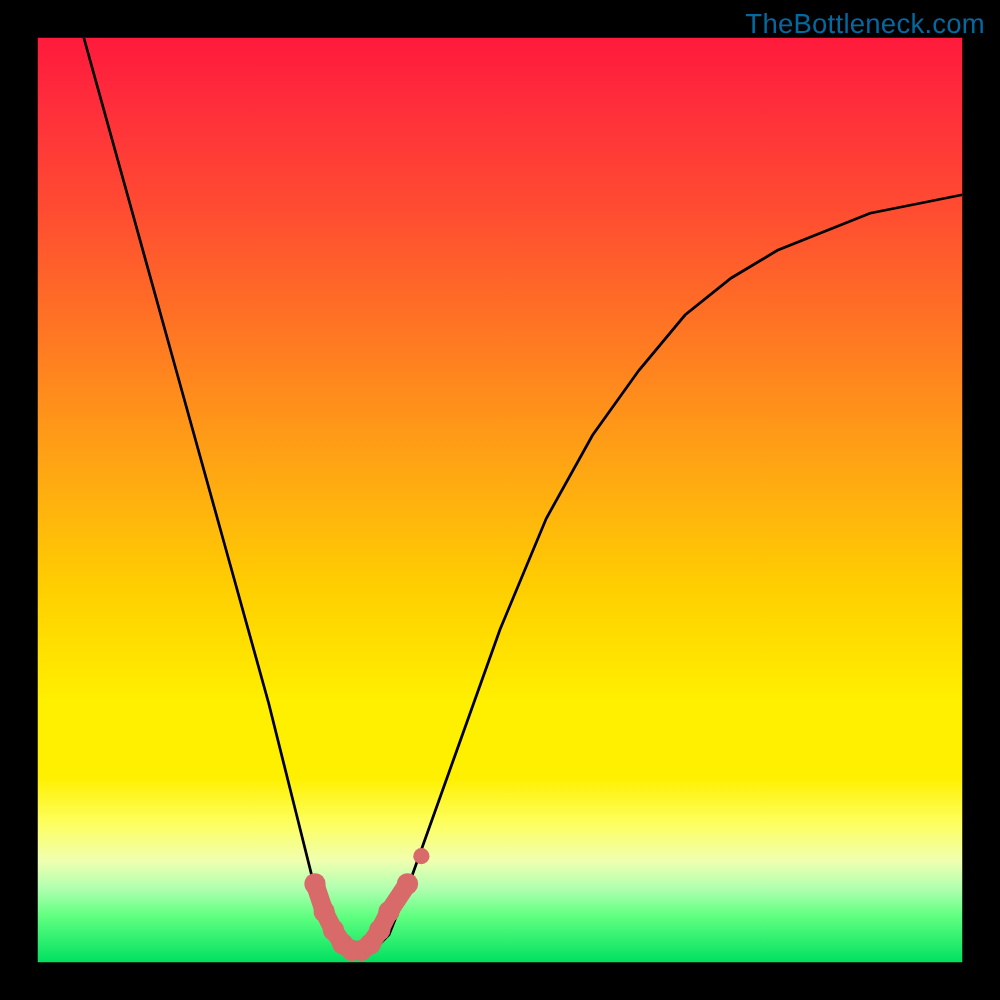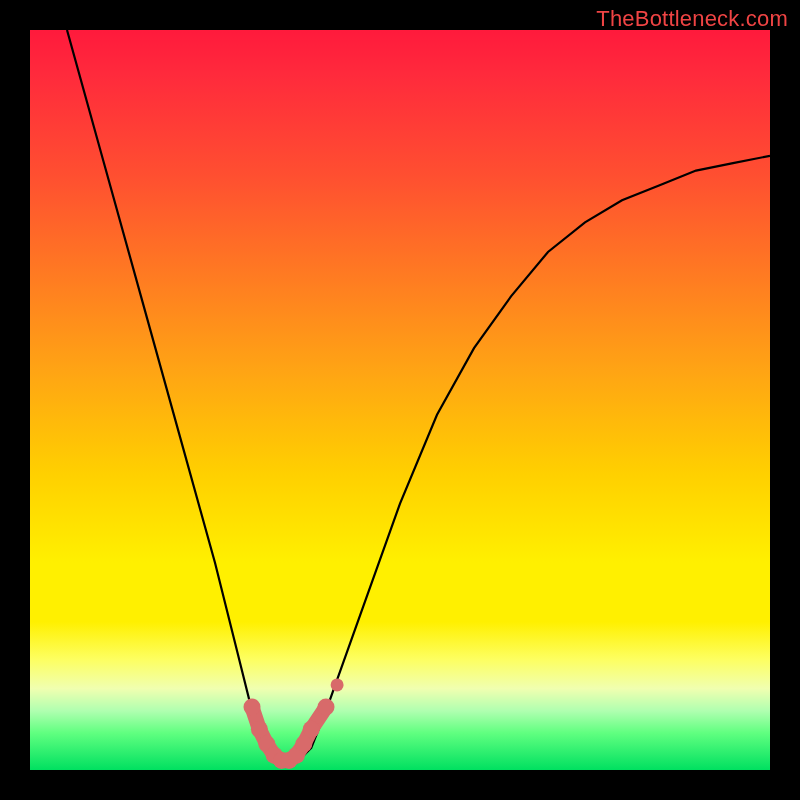--- a/index.html
+++ b/index.html
@@ -42,21 +42,21 @@
       #f0ffb0 89%,
       #b0ffb0 92%,
       #60ff80 95%,
       #00e060 100%
     );
   }
   .watermark {
     position: absolute;
     top: 6px;
     right: 12px;
-    color: #ef4444;
+    color: #0369a1;
     font-size: 22px;
     font-weight: 500;
     letter-spacing: 0.2px;
     user-select: none;
   }
   svg.curve {
     position: absolute;
     inset: 0;
   }
 </style>

